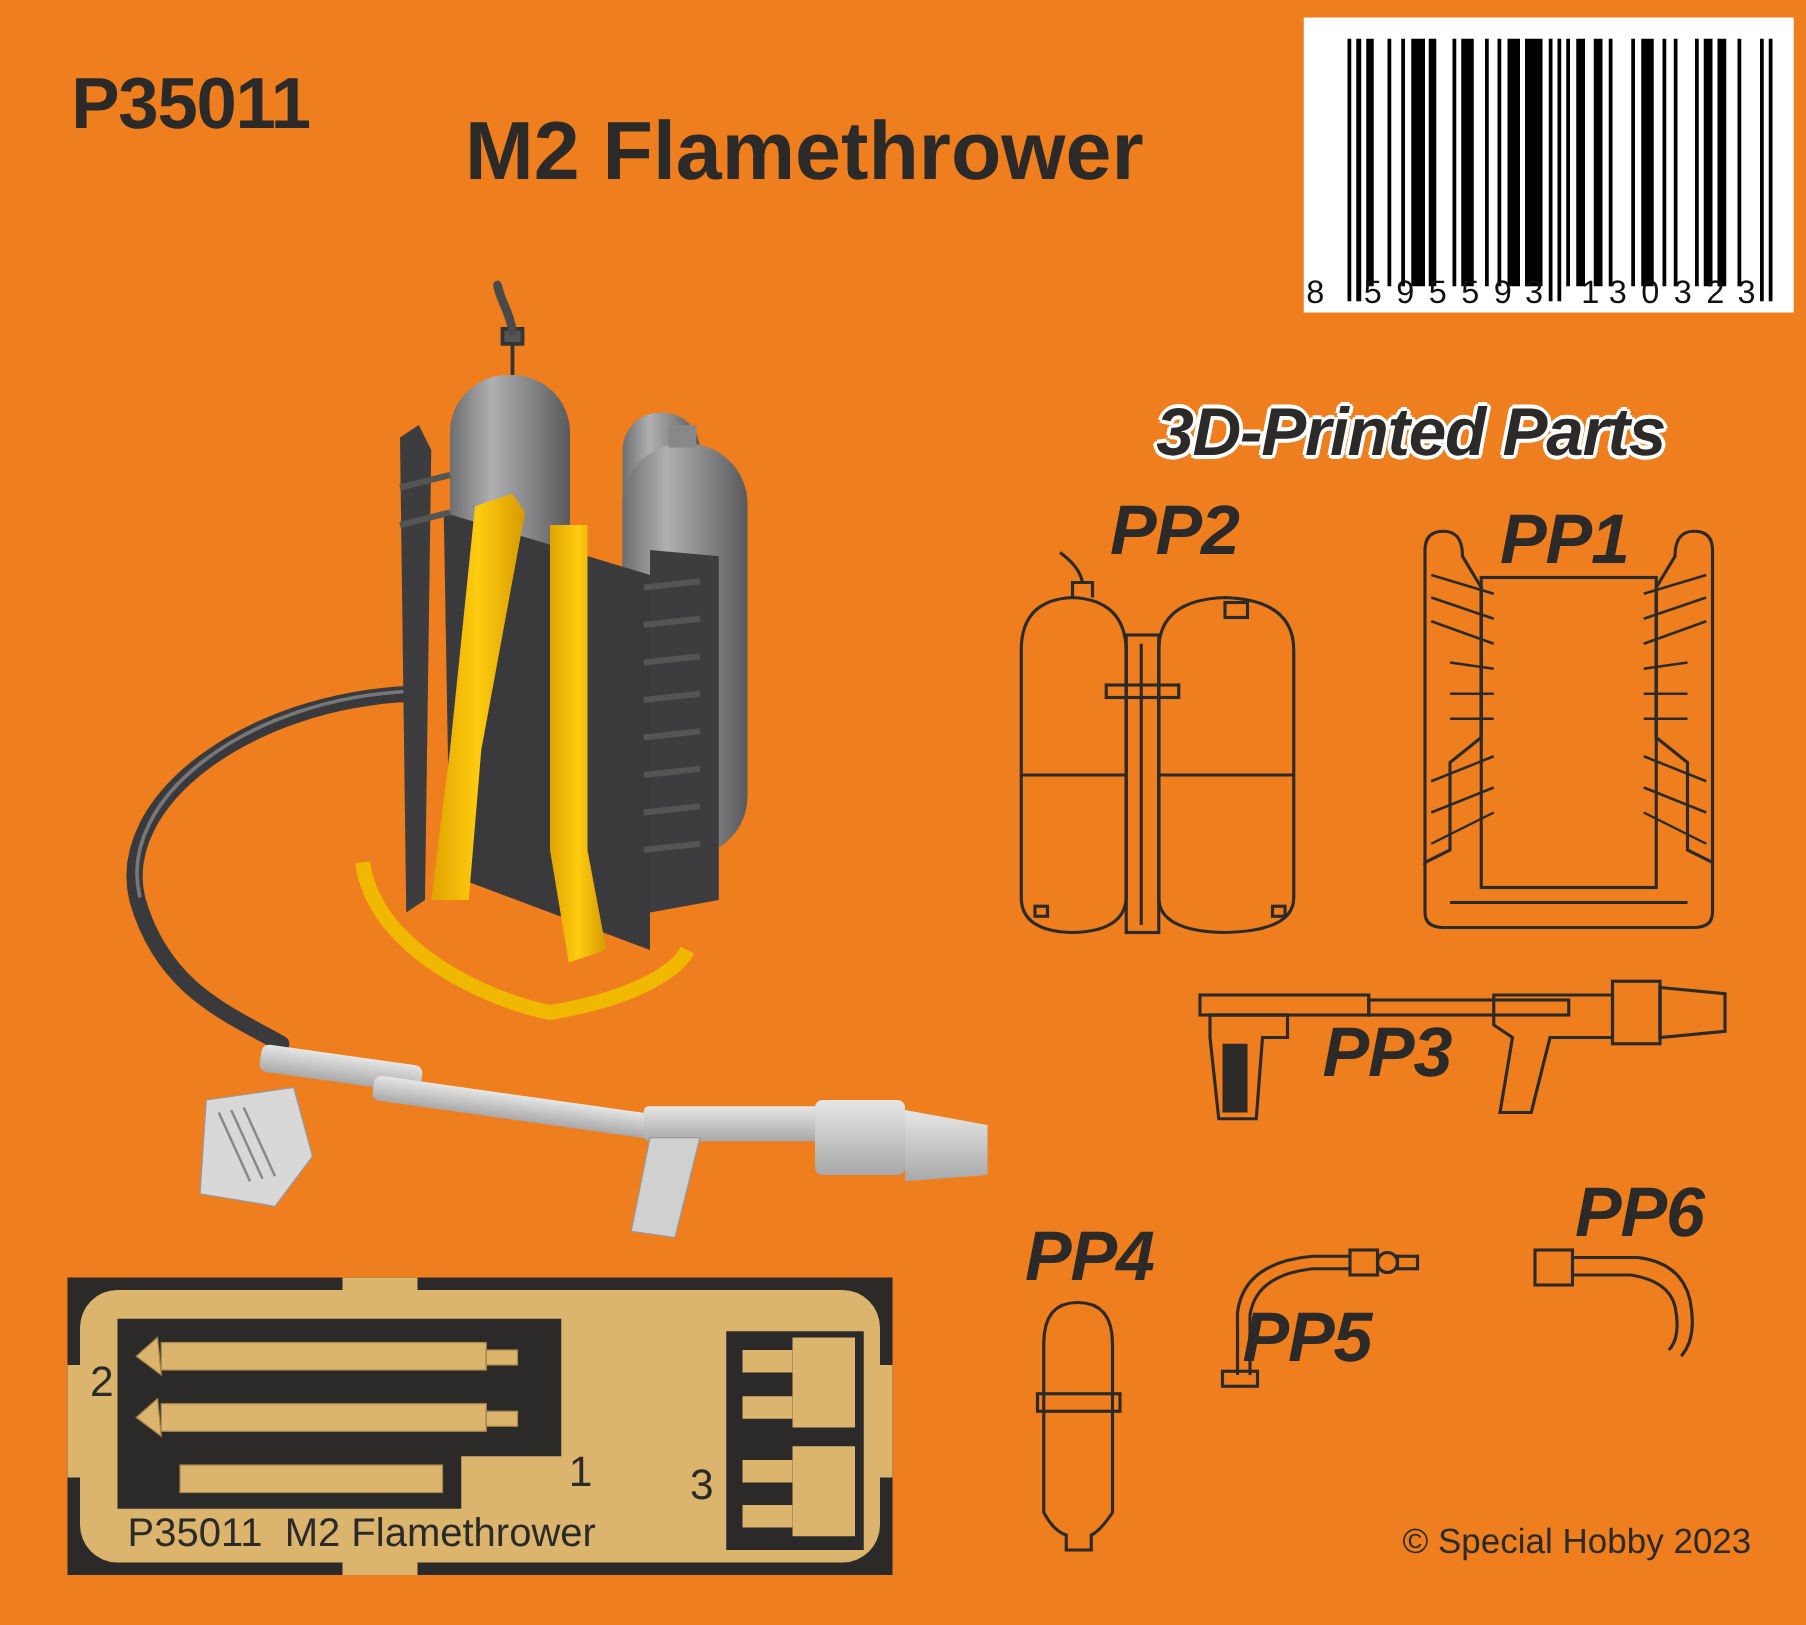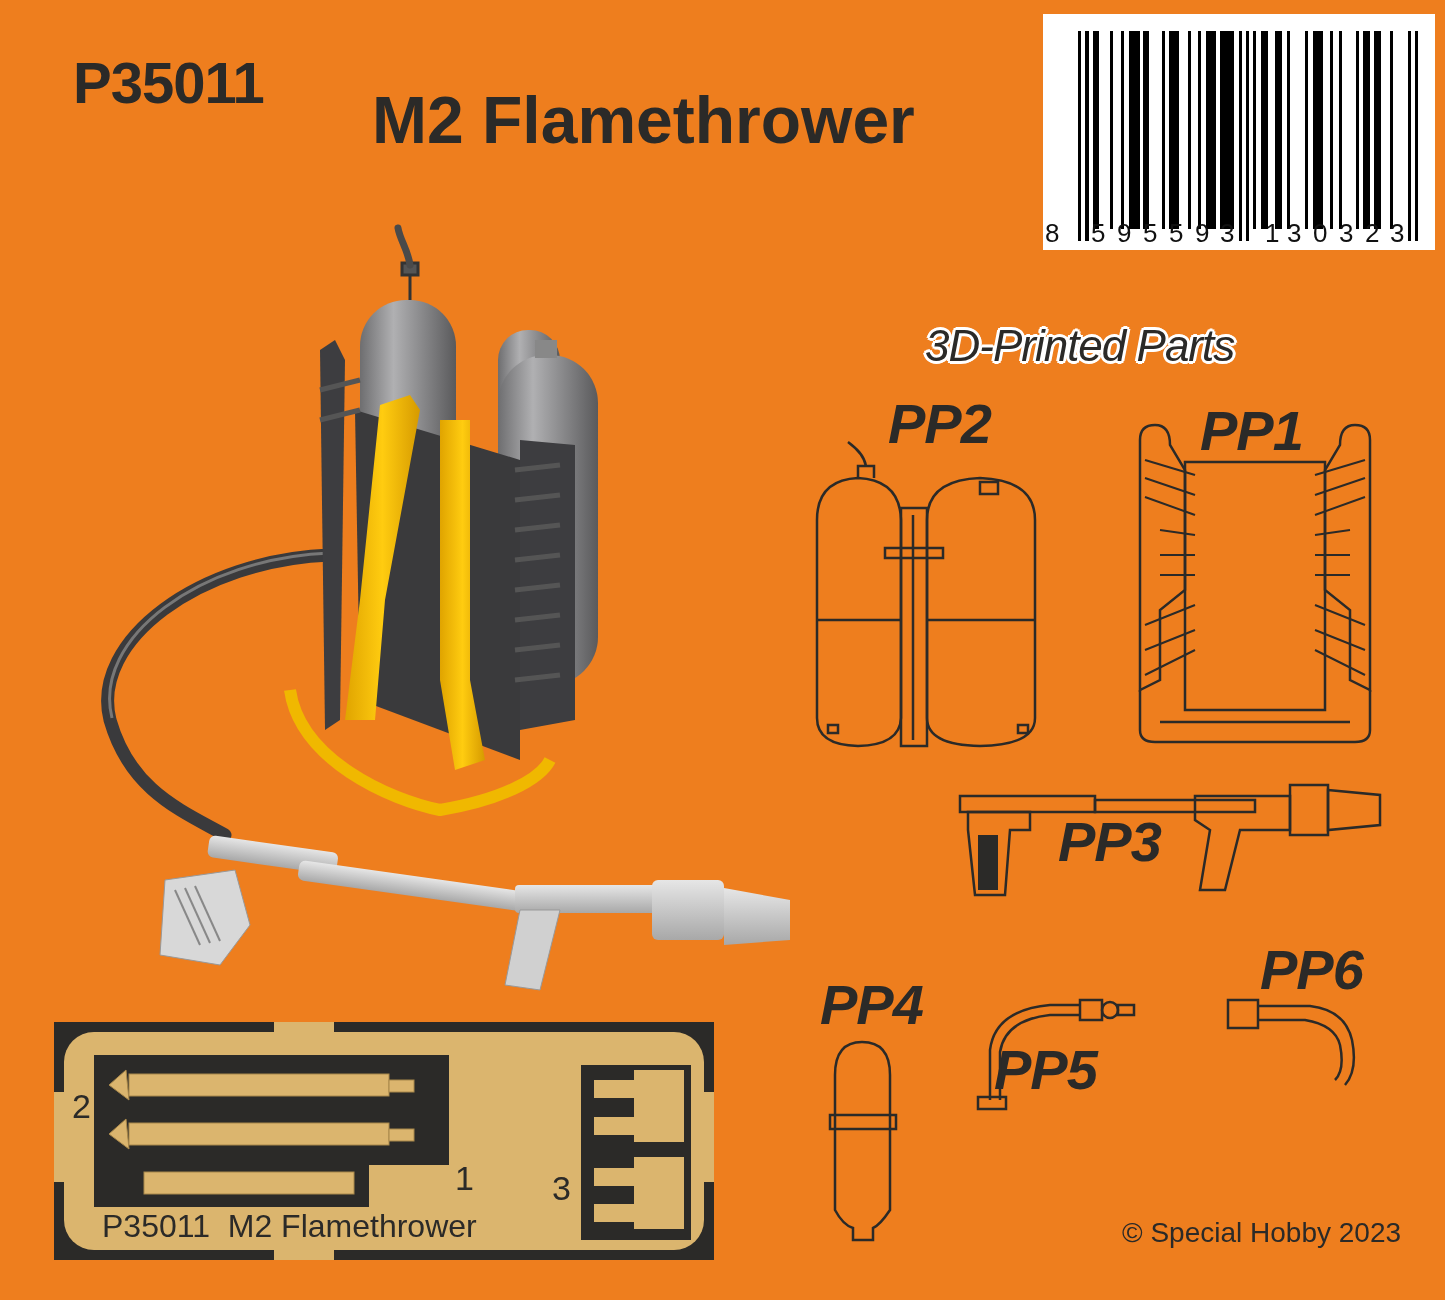--- a/index.html
+++ b/index.html
@@ -8,39 +8,38 @@
     background: #ee7e1e;
     position: relative; overflow: hidden;
     font-family: "Liberation Sans", sans-serif;
     color: #2b2a28;
   }
   .abs { position: absolute; }
   .code {
     left: 57px; top: 56px;
     font-weight: bold; font-size: 58px; line-height: 54px;
     letter-spacing: -1px;
-    margin-left: 16px;
   }
   .title {
     left: 372px; top: 88px;
     font-weight: bold; font-size: 66px; line-height: 64px;
   }
   .barcode-box {
     left: 1043px; top: 14px; width: 392px; height: 236px;
     background: #fff;
   }
   .barcode-bars { position: absolute; left: 0; top: 0; }
   .barcode-digits {
     position: absolute; left: 0; top: 204px; width: 392px; height: 30px;
     font-size: 26px; line-height: 30px; color: #111;
   }
   .barcode-digits span { position: absolute; }
   .section-title {
     left: 925px; top: 318px;
-    font-weight: normal; font-style: italic; font-size: 44px; line-height: 56px;
+    font-weight: bold; font-style: italic; font-size: 54px; line-height: 56px;
     color: #2b2a28; letter-spacing: -1px;
     -webkit-text-stroke: 0;
     text-shadow:
       2px 0 0 #fff, -2px 0 0 #fff, 0 2px 0 #fff, 0 -2px 0 #fff,
       2px 2px 0 #fff, -2px -2px 0 #fff, 2px -2px 0 #fff, -2px 2px 0 #fff,
       3px 0 0 #fff, -3px 0 0 #fff, 0 3px 0 #fff, 0 -3px 0 #fff;
   }
   .part-label {
     font-weight: bold; font-style: italic; font-size: 56px; line-height: 60px;
     color: #2b2a28; letter-spacing: -1px;

